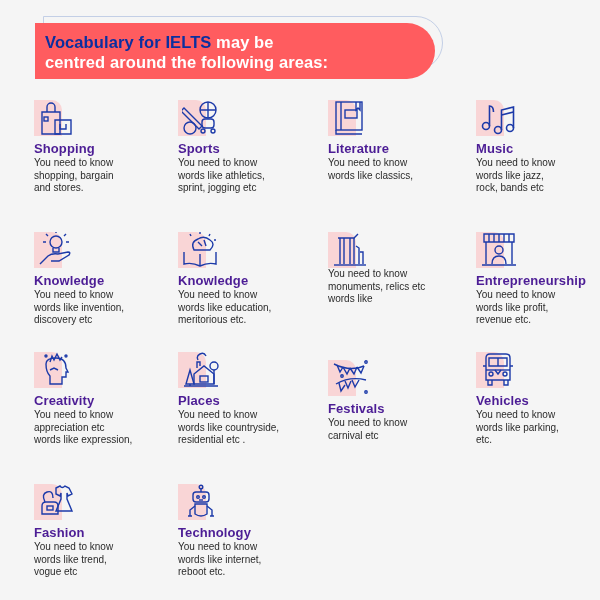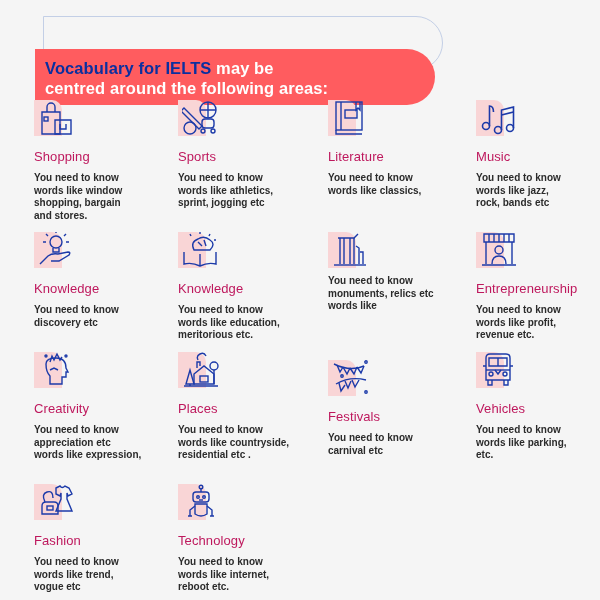--- a/index.html
+++ b/index.html
@@ -13,36 +13,35 @@
       position: absolute; left: 43px; top: 16px; width: 400px; height: 54px;
       border: 1.5px solid #c3cfe6; border-radius: 0 28px 28px 0;
       box-sizing: border-box;
     }
     .banner {
       position: absolute; left: 35px; top: 23px; width: 400px; height: 56px;
       background: #ff5c5f; border-radius: 0 28px 28px 0;
       box-sizing: border-box; padding: 9px 0 0 10px;
       font-weight: bold; font-size: 16.5px; line-height: 20px; color: #ffffff;
       letter-spacing: 0.1px;
-      margin-top: 26px;
     }
     .banner .hl { color: #0b2f9f; }
     .card { position: absolute; width: 140px; }
     .icon-wrap { position: relative; width: 46px; height: 36px; }
     .icon-bg {
       position: absolute; left: 0; top: 0; width: 28px; height: 36px;
       background: #f9d5d6; border-top-right-radius: 10px;
     }
     .icon-wrap svg { position: absolute; left: 4px; top: 0; width: 38px; height: 36px; }
     .card-title {
-      margin-top: 13px; font-weight: normal; font-size: 13px; color: #be185d;
+      margin-top: 5px; font-weight: bold; font-size: 13px; color: #4c1d95;
       line-height: 16px; letter-spacing: 0.1px; white-space: nowrap;
     }
     .card-desc {
-      margin-top: 7px; font-weight: bold; font-size: 10px; line-height: 12.6px;
+      font-weight: normal; font-size: 10px; line-height: 12.6px;
       color: #2b2b2b; width: 130px;
     }
     .card-desc span { display: block; white-space: nowrap; }
   </style>
 </head>
 <body>
 
 <div class="banner-outline"></div>
 <div class="banner">
   <div><span class="hl">Vocabulary for IELTS</span><span> may be</span></div>
@@ -56,21 +55,20 @@
       <path d="M4 12 h18 v22 h-18 z"></path>
         <path d="M9 12 v-5 a4 4 0 0 1 8 0 v5"></path>
         <rect x="6" y="17" width="4" height="4"></rect>
       <path d="M17 20 h16 v14 h-16 z"></path>
         <path d="M22 24 v5 h6 v-5"></path>
     </svg>
   </div>
   <div class="card-title">Shopping</div>
   <div class="card-desc">
     <span>You need to know</span>
-      <span>words like window</span>
       <span>shopping, bargain</span>
       <span>and stores.</span>
   </div>
 </div>
 
 <div class="card" style="left:178px;top:100px">
   <div class="icon-wrap">
     <div class="icon-bg"></div>
     <svg viewBox="0 0 38 36" fill="none" stroke="#1c3aa9" stroke-width="1.4">
       <circle cx="26" cy="10" r="8"></circle>
@@ -134,20 +132,21 @@
     <svg viewBox="0 0 38 36" fill="none" stroke="#1c3aa9" stroke-width="1.4">
       <circle cx="18" cy="10" r="6"></circle>
         <path d="M15 16 v4 h6 v-4"></path>
       <path d="M10 4 l-2 -2 M26 4 l2 -2 M8 10 h-3 M28 10 h3 M18 1 v-1"></path>
       <path d="M2 32 l8 -8 q4 -3 10 -2 l10 -2 q3 0 1 3 l-10 6 h-8"></path>
     </svg>
   </div>
   <div class="card-title">Knowledge</div>
   <div class="card-desc">
     <span>You need to know</span>
+      <span>words like invention,</span>
       <span>discovery etc</span>
   </div>
 </div>
 
 <div class="card" style="left:178px;top:232px">
   <div class="icon-wrap">
     <div class="icon-bg"></div>
     <svg viewBox="0 0 38 36" fill="none" stroke="#1c3aa9" stroke-width="1.4">
       <path d="M12 18 q-4 -8 4 -11 q6 -4 12 1 q6 4 0 10 z"></path>
         <path d="M16 10 l4 4 M22 8 l2 6"></path>

